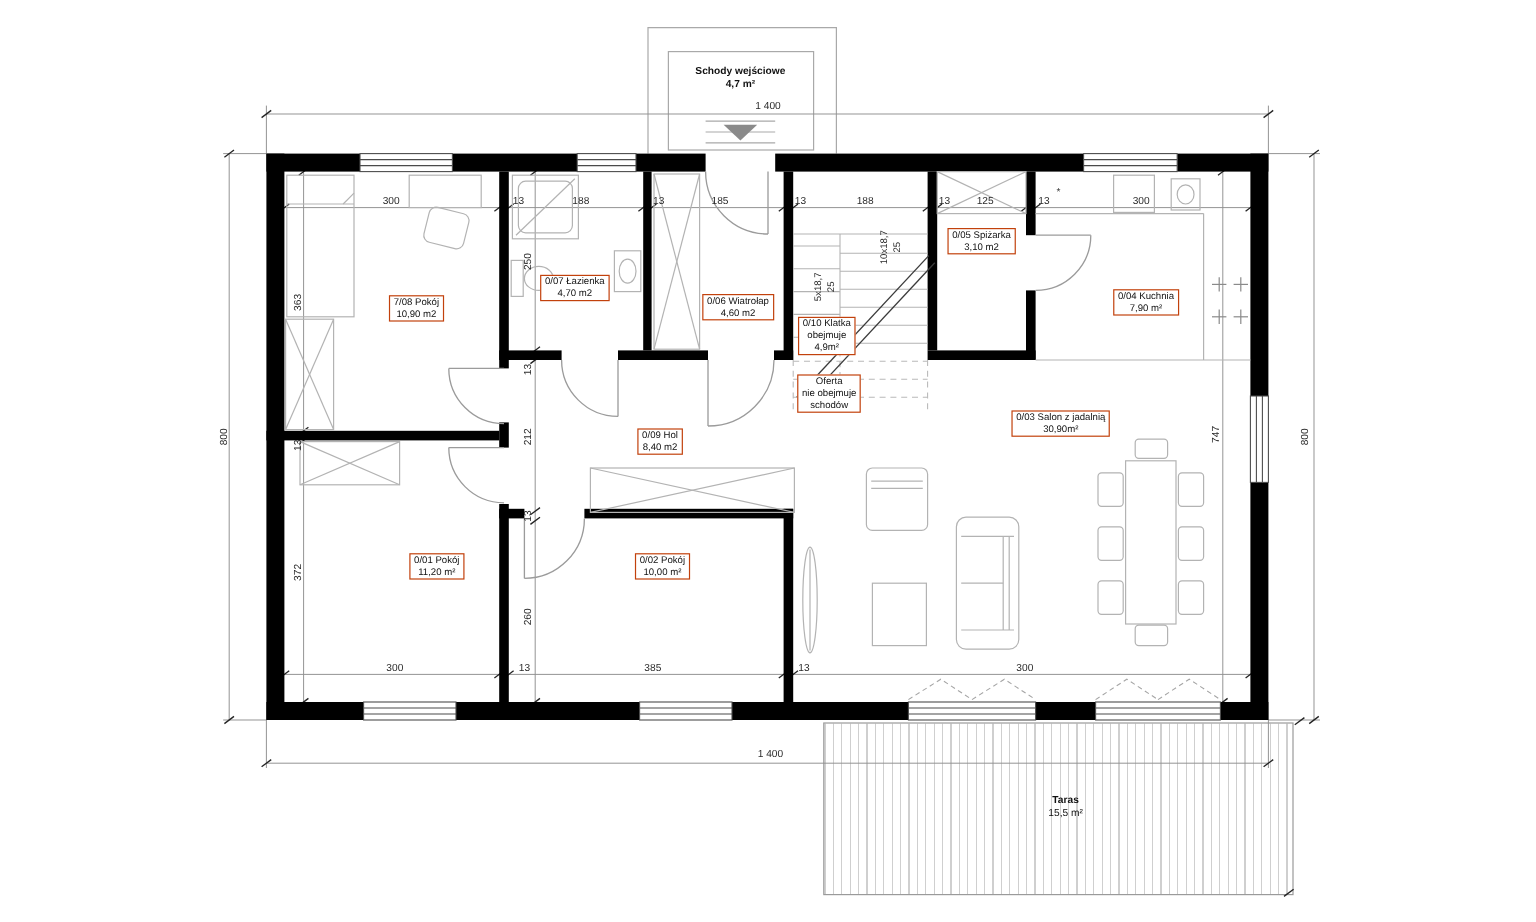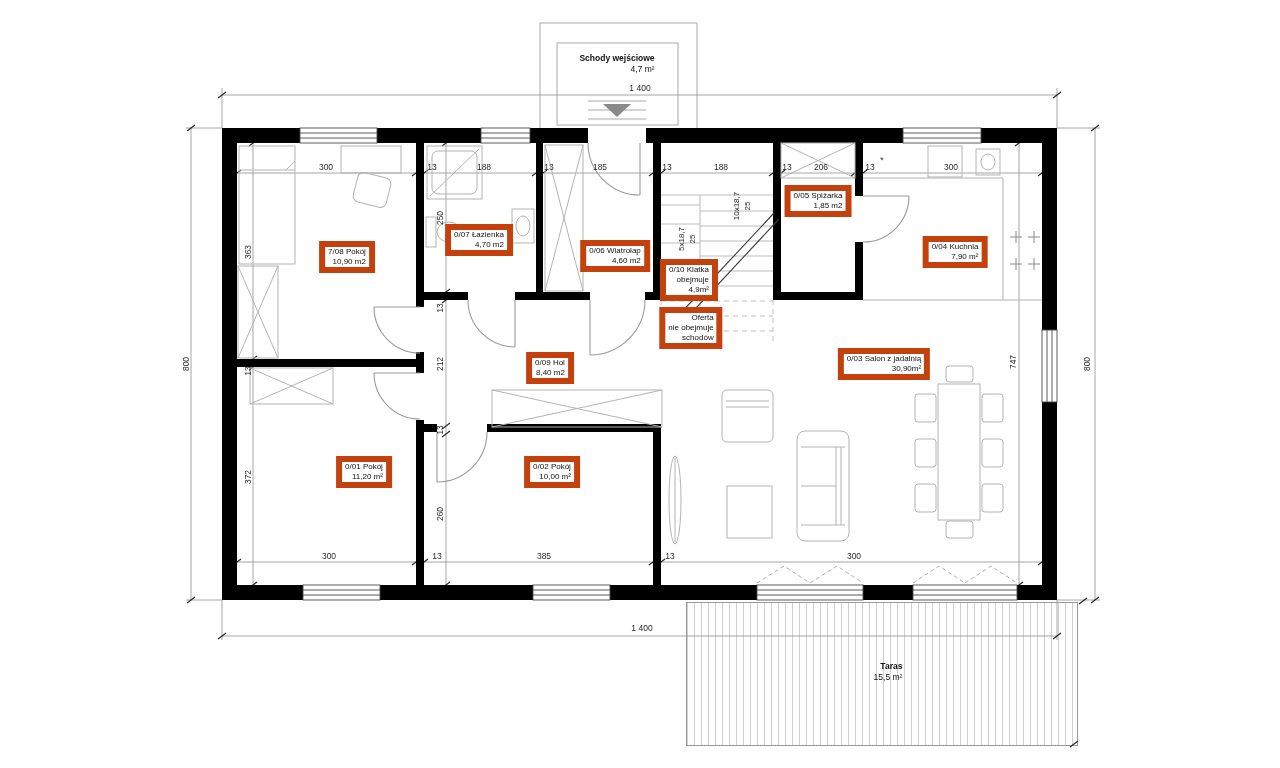--- a/index.html
+++ b/index.html
@@ -3,22 +3,22 @@
 <meta charset="utf-8">
 <style>
   html,body{margin:0;padding:0;background:#fff;}
   #plan{position:relative;width:1280px;height:768px;background:#fff;overflow:hidden;
         font-family:"Liberation Sans",sans-serif;}
   #plan svg{position:absolute;left:0;top:0;z-index:2;}
   .terrace{position:absolute;left:686px;top:602px;width:390px;height:142px;z-index:1;
      background:repeating-linear-gradient(90deg,#cfcfcf 0px,#cfcfcf 1px,#ffffff 1px,#ffffff 7px);
      border:1px solid #9a9a9a;}
   .lbl{position:absolute;z-index:3;transform:translate(-50%,-50%);
-       font-size:8px;line-height:1.25;color:#111;text-align:right;white-space:nowrap;}
-  .boxed{border:6px solid #c2410c;background:#fff;padding:0 3px;}
+       font-size:8px;line-height:1.25;color:#111;text-align:center;white-space:nowrap;}
+  .boxed{border:1px solid #c2410c;background:#fff;padding:0 3px;}
   .dim{position:absolute;z-index:3;transform:translate(-50%,-50%);
        font-size:8.5px;color:#2b2b2b;white-space:nowrap;line-height:1;}
   .dim.v{transform:translate(-50%,-50%) rotate(-90deg);}
   .bold{font-weight:bold;}
   .big{font-size:8.5px;}
 </style>
 </head>
 <body>
 
 <div id="plan">
@@ -341,44 +341,44 @@
       </g>
       <g>
         <ellipse cx="675" cy="500" rx="6" ry="44"></ellipse>
         <line x1="675" y1="458" x2="675" y2="542"></line>
       </g>
     </g>
   </svg>
 
   <div class="lbl bold big" style="left:617px;top:64px">
     <div>Schody wejściowe</div>
-    <div style="font-weight:normal">4,7 m²</div>
+    <div style="font-weight:bold">4,7 m²</div>
   </div>
 
   <div class="lbl boxed" style="left:347px;top:257px">
     <div>7/08 Pokój</div>
       <div>10,90 m2</div>
     </div>
   <div class="lbl boxed" style="left:479px;top:240px">
     <div>0/07 Łazienka</div>
       <div>4,70 m2</div>
     </div>
   <div class="lbl boxed" style="left:615px;top:256px">
     <div>0/06 Wiatrołap</div>
       <div>4,60 m2</div>
     </div>
   <div class="lbl boxed" style="left:818px;top:201px">
     <div>0/05 Spiżarka</div>
-      <div>1,85 m2</div>
+      <div>3,10 m2</div>
     </div>
   <div class="lbl boxed" style="left:955px;top:252px">
     <div>0/04 Kuchnia</div>
       <div>7,90 m²</div>
     </div>
-  <div class="lbl boxed" style="left:884px;top:364px">
+  <div class="lbl boxed" style="left:884px;top:353px">
     <div>0/03 Salon z jadalnią</div>
       <div>30,90m²</div>
     </div>
   <div class="lbl boxed" style="left:550px;top:368px">
     <div>0/09 Hol</div>
       <div>8,40 m2</div>
     </div>
   <div class="lbl boxed" style="left:364px;top:472px">
     <div>0/01 Pokój</div>
       <div>11,20 m²</div>
@@ -411,21 +411,21 @@
   <div class="dim v" style="left:1013px;top:362px">747</div>
 
   <div class="dim" style="left:326px;top:167px">300</div>
   <div class="dim" style="left:432px;top:167px">13</div>
   <div class="dim" style="left:484px;top:167px">188</div>
   <div class="dim" style="left:549px;top:167px">13</div>
   <div class="dim" style="left:600px;top:167px">185</div>
   <div class="dim" style="left:667px;top:167px">13</div>
   <div class="dim" style="left:721px;top:167px">188</div>
   <div class="dim" style="left:787px;top:167px">13</div>
-  <div class="dim" style="left:821px;top:167px">206</div>
+  <div class="dim" style="left:821px;top:167px">125</div>
   <div class="dim" style="left:870px;top:167px">13</div>
   <div class="dim" style="left:882px;top:160px">*</div>
   <div class="dim" style="left:951px;top:167px">300</div>
 
   <div class="dim" style="left:329px;top:556px">300</div>
   <div class="dim" style="left:437px;top:556px">13</div>
   <div class="dim" style="left:544px;top:556px">385</div>
   <div class="dim" style="left:670px;top:556px">13</div>
   <div class="dim" style="left:854px;top:556px">300</div>
 

